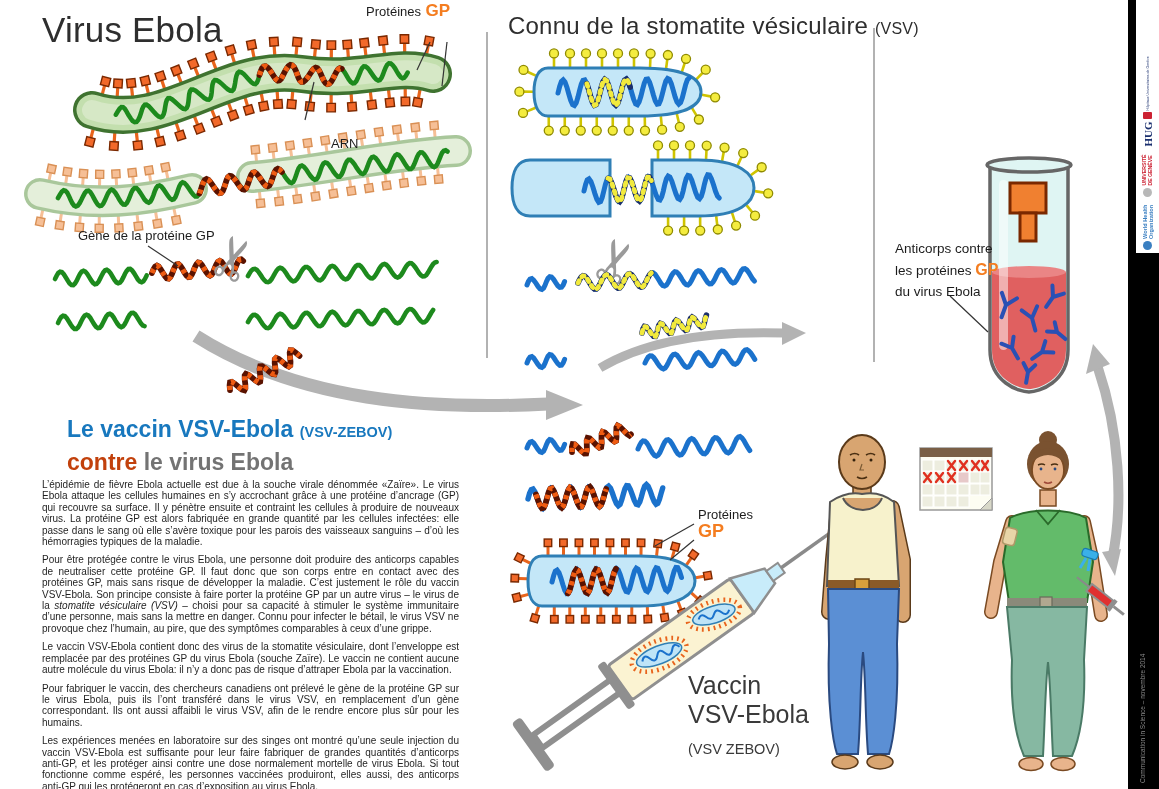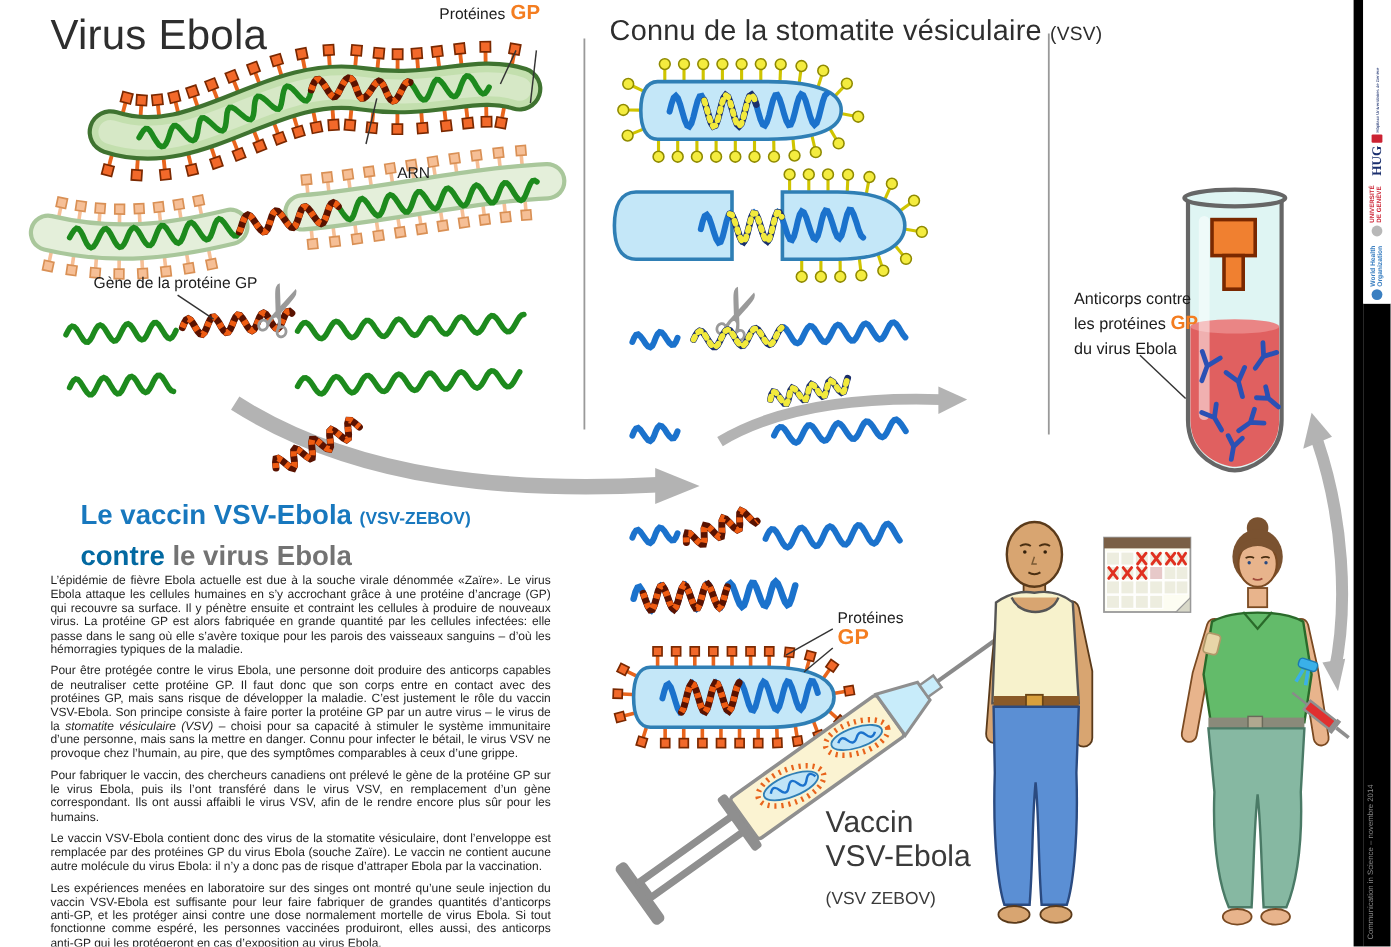--- a/index.html
+++ b/index.html
@@ -6,21 +6,21 @@
   #canvas{position:relative;width:1159px;height:789px;background:#fff;overflow:hidden;
           font-family:"Liberation Sans",sans-serif;color:#222;}
   #art{position:absolute;left:0;top:0;}
   .abs{position:absolute;}
   .panel-title{font-size:35px;color:#2e2e2e;letter-spacing:.2px;}
   .panel-title .small{font-size:16px;}
   .lbl{font-size:13px;color:#1c1c1c;}
   .gp{color:#f47d20;font-weight:bold;font-size:17px;}
   .head1{font-size:23px;font-weight:bold;color:#1878be;line-height:30px;}
   .head1 .sub{font-size:14.5px;}
-  .head2 .muted{color:#0369a1;}
+  .head2 .muted{color:#c2410c;}
   .head2 .orange{color:#737373;}
   .article{width:417px;font-size:10px;line-height:11.4px;text-align:justify;color:#1f1f1f;}
   .article p{margin:0 0 7px 0;}
   .vaclbl{font-size:25px;color:#3a3a3a;line-height:29px;}
   .vaclbl .sub{font-size:14.5px;color:#3a3a3a;}
   .ablbl{font-size:13.5px;line-height:21px;color:#1c1c1c;}
   .ablbl .gp{font-size:16px;}
   .guide{fill:none;stroke:none;}
   .rna-g{stroke:#1d8a1d;stroke-width:4.6;fill:none;stroke-linecap:round;}
   .rna-b{stroke:#1b72cc;stroke-width:5;fill:none;stroke-linecap:round;}
@@ -651,22 +651,22 @@
   </div>
   <div class="head2">
     <span class="muted">contre</span>
     <span class="orange">le virus Ebola</span>
   </div>
 </div>
 
 <div class="abs article" style="left:42px;top:479px;">
   <p>L’épidémie de fièvre Ebola actuelle est due à la souche virale dénommée «Zaïre». Le virus Ebola attaque les cellules humaines en s’y accrochant grâce à une protéine d’ancrage (GP) qui recouvre sa surface. Il y pénètre ensuite et contraint les cellules à produire de nouveaux virus. La protéine GP est alors fabriquée en grande quantité par les cellules infectées: elle passe dans le sang où elle s’avère toxique pour les parois des vaisseaux sanguins – d’où les hémorragies typiques de la maladie.</p>
   <p><span>Pour être protégée contre le virus Ebola, une personne doit produire des anticorps capables de neutraliser cette protéine GP. Il faut donc que son corps entre en contact avec des protéines GP, mais sans risque de développer la maladie. C’est justement le rôle du vaccin VSV-Ebola. Son principe consiste à faire porter la protéine GP par un autre virus – le virus de la </span><i>stomatite vésiculaire (VSV)</i><span> – choisi pour sa capacité à stimuler le système immunitaire d’une personne, mais sans la mettre en danger. Connu pour infecter le bétail, le virus VSV ne provoque chez l’humain, au pire, que des symptômes comparables à ceux d’une grippe.</span></p>
+  <p>Le vaccin VSV-Ebola contient donc des virus de la stomatite vésiculaire, dont l’enveloppe est remplacée par des protéines GP du virus Ebola (souche Zaïre). Le vaccin ne contient aucune autre molécule du virus Ebola: il n’y a donc pas de risque d’attraper Ebola par la vaccination.</p>
   <p>Pour fabriquer le vaccin, des chercheurs canadiens ont prélevé le gène de la protéine GP sur le virus Ebola, puis ils l’ont transféré dans le virus VSV, en remplacement d’un gène correspondant. Ils ont aussi affaibli le virus VSV, afin de le rendre encore plus sûr pour les humains.</p>
-  <p>Le vaccin VSV-Ebola contient donc des virus de la stomatite vésiculaire, dont l’enveloppe est remplacée par des protéines GP du virus Ebola (souche Zaïre). Le vaccin ne contient aucune autre molécule du virus Ebola: il n’y a donc pas de risque d’attraper Ebola par la vaccination.</p>
   <p>Les expériences menées en laboratoire sur des singes ont montré qu’une seule injection du vaccin VSV-Ebola est suffisante pour leur faire fabriquer de grandes quantités d’anticorps anti-GP, et les protéger ainsi contre une dose normalement mortelle de virus Ebola. Si tout fonctionne comme espéré, les personnes vaccinées produiront, elles aussi, des anticorps anti-GP qui les protégeront en cas d’exposition au virus Ebola.</p>
 </div>
 
 <div class="abs" style="left:698px;top:507px;line-height:16px;">
   <div class="lbl">Protéines</div>
   <div class="gp" style="font-size:18px;">GP</div>
 </div>
 
 <div class="abs vaclbl" style="left:688px;top:671px;">
   <div>Vaccin</div>

